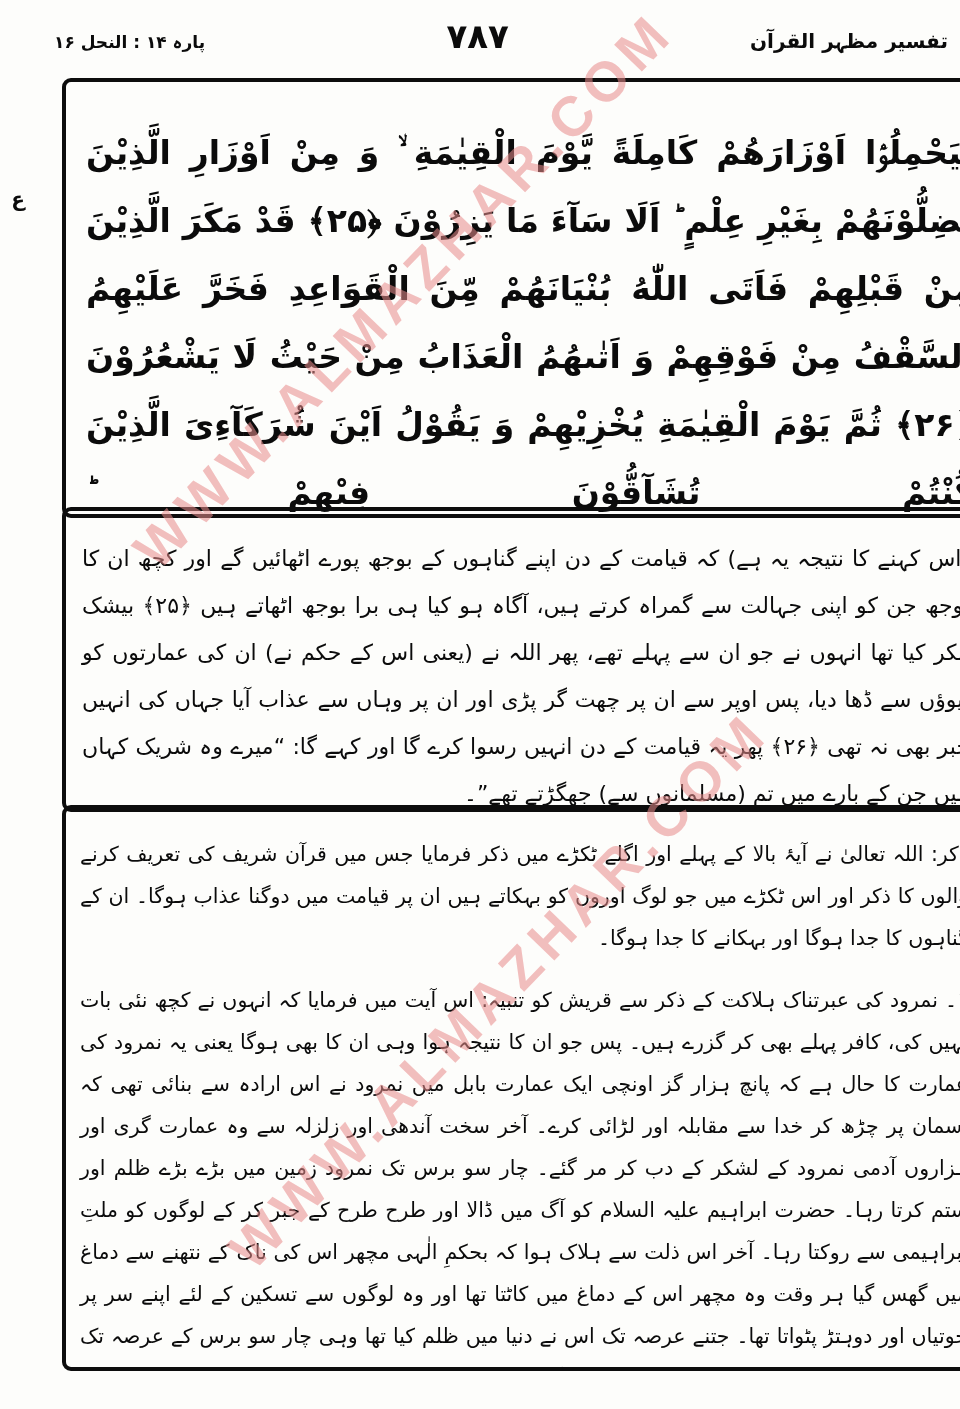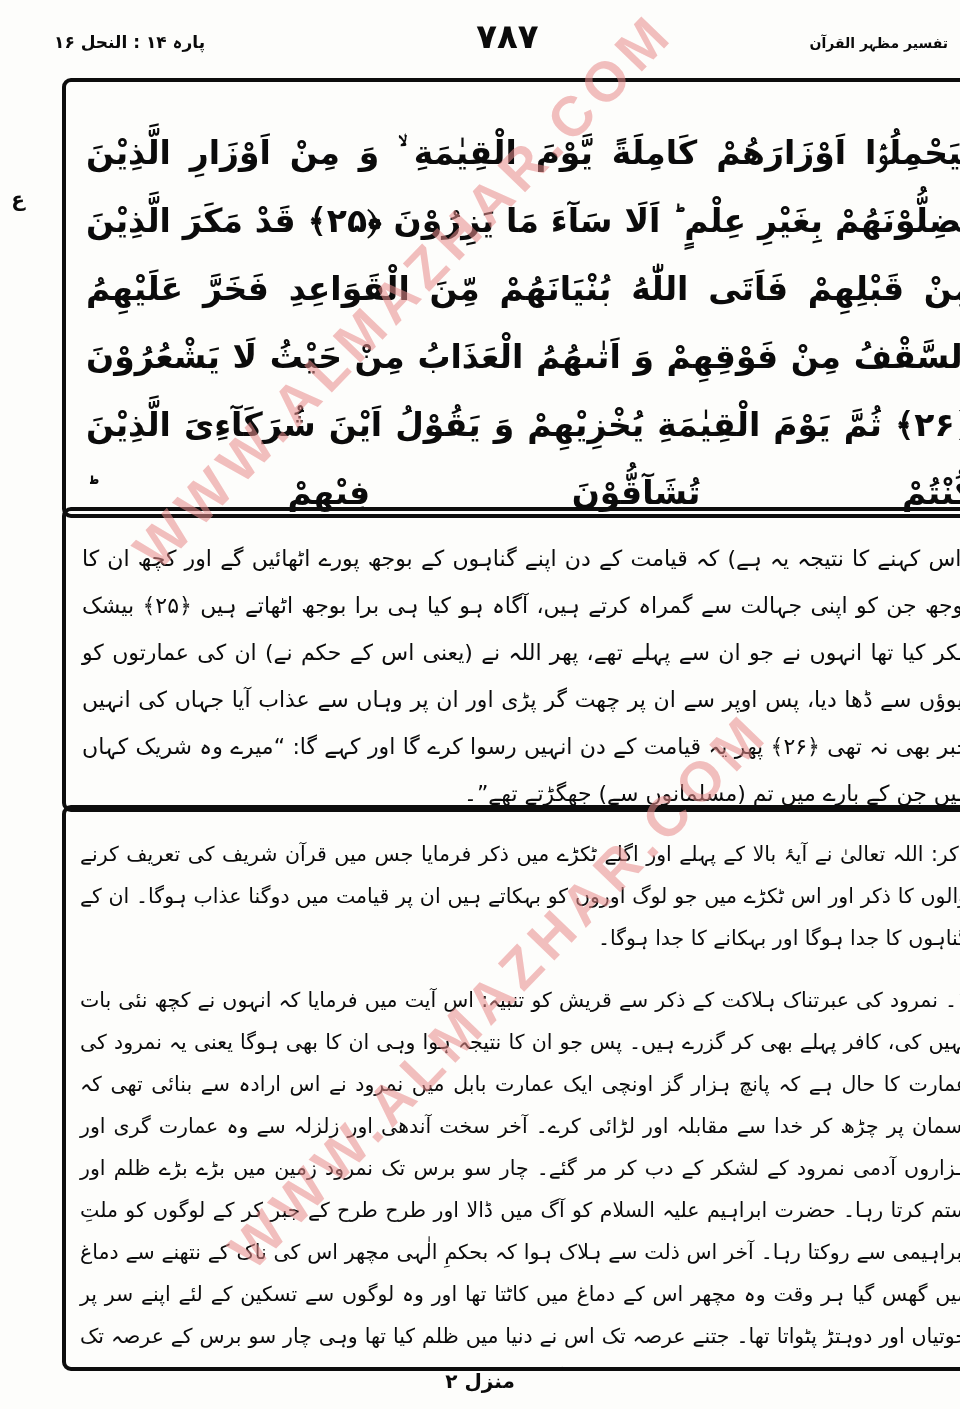--- a/index.html
+++ b/index.html
@@ -6,21 +6,21 @@
   body{background:#d8d8d8;font-family:"DejaVu Sans",sans-serif;}
   .page{
     position:relative;width:960px;height:1409px;margin:0 auto;
     background:#fdfdfb;overflow:hidden;color:#0b0b0b;
   }
   .page-header{
     position:absolute;top:16px;right:12px;left:26px;
     display:flex;justify-content:space-between;align-items:baseline;
     direction:rtl;font-weight:bold;
   }
-  .hdr-right{font-size:14px;}
+  .hdr-right{font-size:20px;}
   .hdr-center{font-size:34px;letter-spacing:3px;}
   .hdr-left{font-size:17px;margin-left:28px;}
   .margin-mark{
     position:absolute;top:188px;left:6px;width:24px;
     font-size:20px;font-weight:bold;line-height:1.15;text-align:center;
   }
   .box{
     position:absolute;left:62px;width:888px;
     border:4px solid #0d0d0d;border-radius:9px;
     direction:rtl;overflow:hidden;background:transparent;
@@ -69,17 +69,14 @@
   <section class="box translation-box">
     <p class="translation-text">(اس کہنے کا نتیجہ یہ ہے) کہ قیامت کے دن اپنے گناہوں کے بوجھ پورے اٹھائیں گے اور کچھ ان کا بوجھ جن کو اپنی جہالت سے گمراہ کرتے ہیں، آگاہ ہو کیا ہی برا بوجھ اٹھاتے ہیں ﴿۲۵﴾ بیشک مکر کیا تھا انہوں نے جو ان سے پہلے تھے، پھر اللہ نے (یعنی اس کے حکم نے) ان کی عمارتوں کو نیوؤں سے ڈھا دیا، پس اوپر سے ان پر چھت گر پڑی اور ان پر وہاں سے عذاب آیا جہاں کی انہیں خبر بھی نہ تھی ﴿۲۶﴾ پھر یہ قیامت کے دن انہیں رسوا کرے گا اور کہے گا: “میرے وہ شریک کہاں ہیں جن کے بارے میں تم (مسلمانوں سے) جھگڑتے تھے”۔</p>
   </section>
 
   <section class="box commentary-box">
     <p class="commentary-para">ذکر: اللہ تعالیٰ نے آیۂ بالا کے پہلے اور اگلے ٹکڑے میں ذکر فرمایا جس میں قرآن شریف کی تعریف کرنے والوں کا ذکر اور اس ٹکڑے میں جو لوگ اوروں کو بہکاتے ہیں ان پر قیامت میں دوگنا عذاب ہوگا۔ ان کے گناہوں کا جدا ہوگا اور بہکانے کا جدا ہوگا۔</p>
     <p class="commentary-para">۱۔ نمرود کی عبرتناک ہلاکت کے ذکر سے قریش کو تنبیہ: اس آیت میں فرمایا کہ انہوں نے کچھ نئی بات نہیں کی، کافر پہلے بھی کر گزرے ہیں۔ پس جو ان کا نتیجہ ہوا وہی ان کا بھی ہوگا یعنی یہ نمرود کی عمارت کا حال ہے کہ پانچ ہزار گز اونچی ایک عمارت بابل میں نمرود نے اس ارادہ سے بنائی تھی کہ آسمان پر چڑھ کر خدا سے مقابلہ اور لڑائی کرے۔ آخر سخت آندھی اور زلزلہ سے وہ عمارت گری اور ہزاروں آدمی نمرود کے لشکر کے دب کر مر گئے۔ چار سو برس تک نمرود زمین میں بڑے بڑے ظلم اور ستم کرتا رہا۔ حضرت ابراہیم علیہ السلام کو آگ میں ڈالا اور طرح طرح کے جبر کر کے لوگوں کو ملتِ ابراہیمی سے روکتا رہا۔ آخر اس ذلت سے ہلاک ہوا کہ بحکمِ الٰہی مچھر اس کی ناک کے نتھنے سے دماغ میں گھس گیا ہر وقت وہ مچھر اس کے دماغ میں کاٹتا تھا اور وہ لوگوں سے تسکین کے لئے اپنے سر پر جوتیاں اور دوہتڑ پٹواتا تھا۔ جتنے عرصہ تک اس نے دنیا میں ظلم کیا تھا وہی چار سو برس کے عرصہ تک جوتیاں کھاتا اور ذلت سے جیتا رہا۔ پھر ہلاک ہوگیا۔ اس قصہ کے ذکر فرمانے میں قریش کو یہ تنبیہ ہے۔</p>
 
   </section>
 
-  <footer class="page-footer">
-    <span>منزل ۲</span>
-  </footer>
 
 </div>
 
 </body></html>

